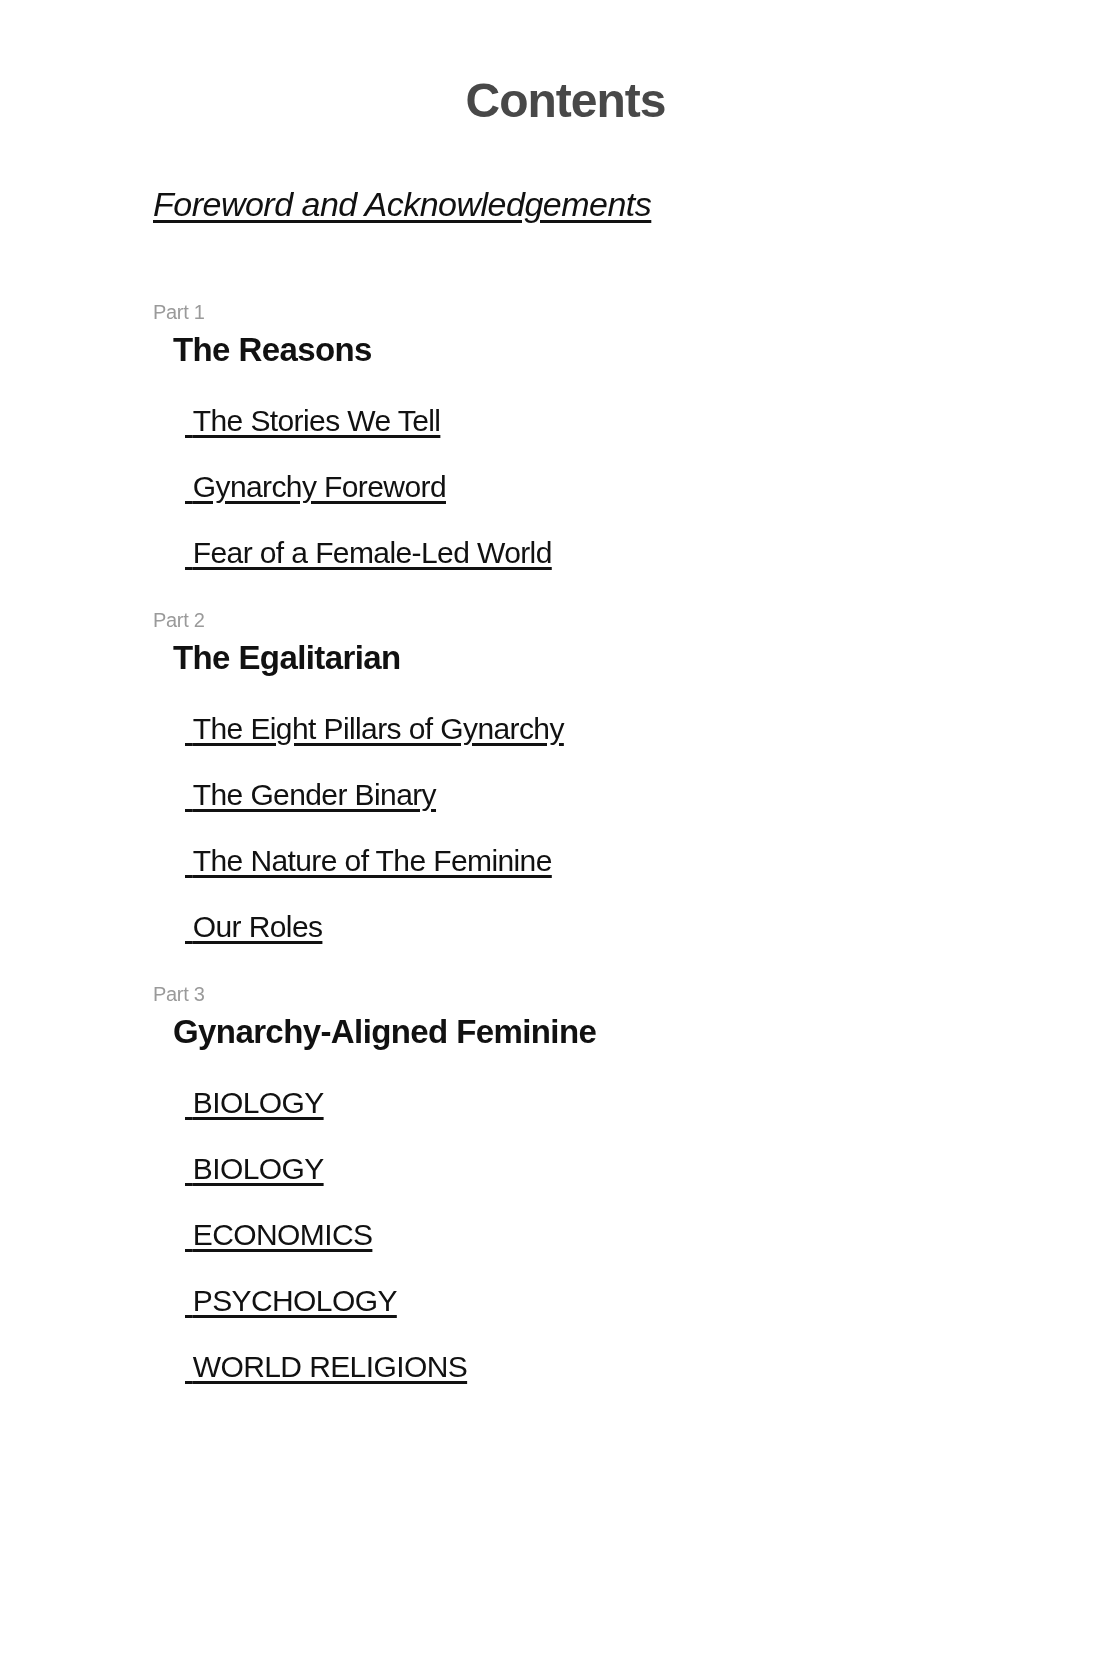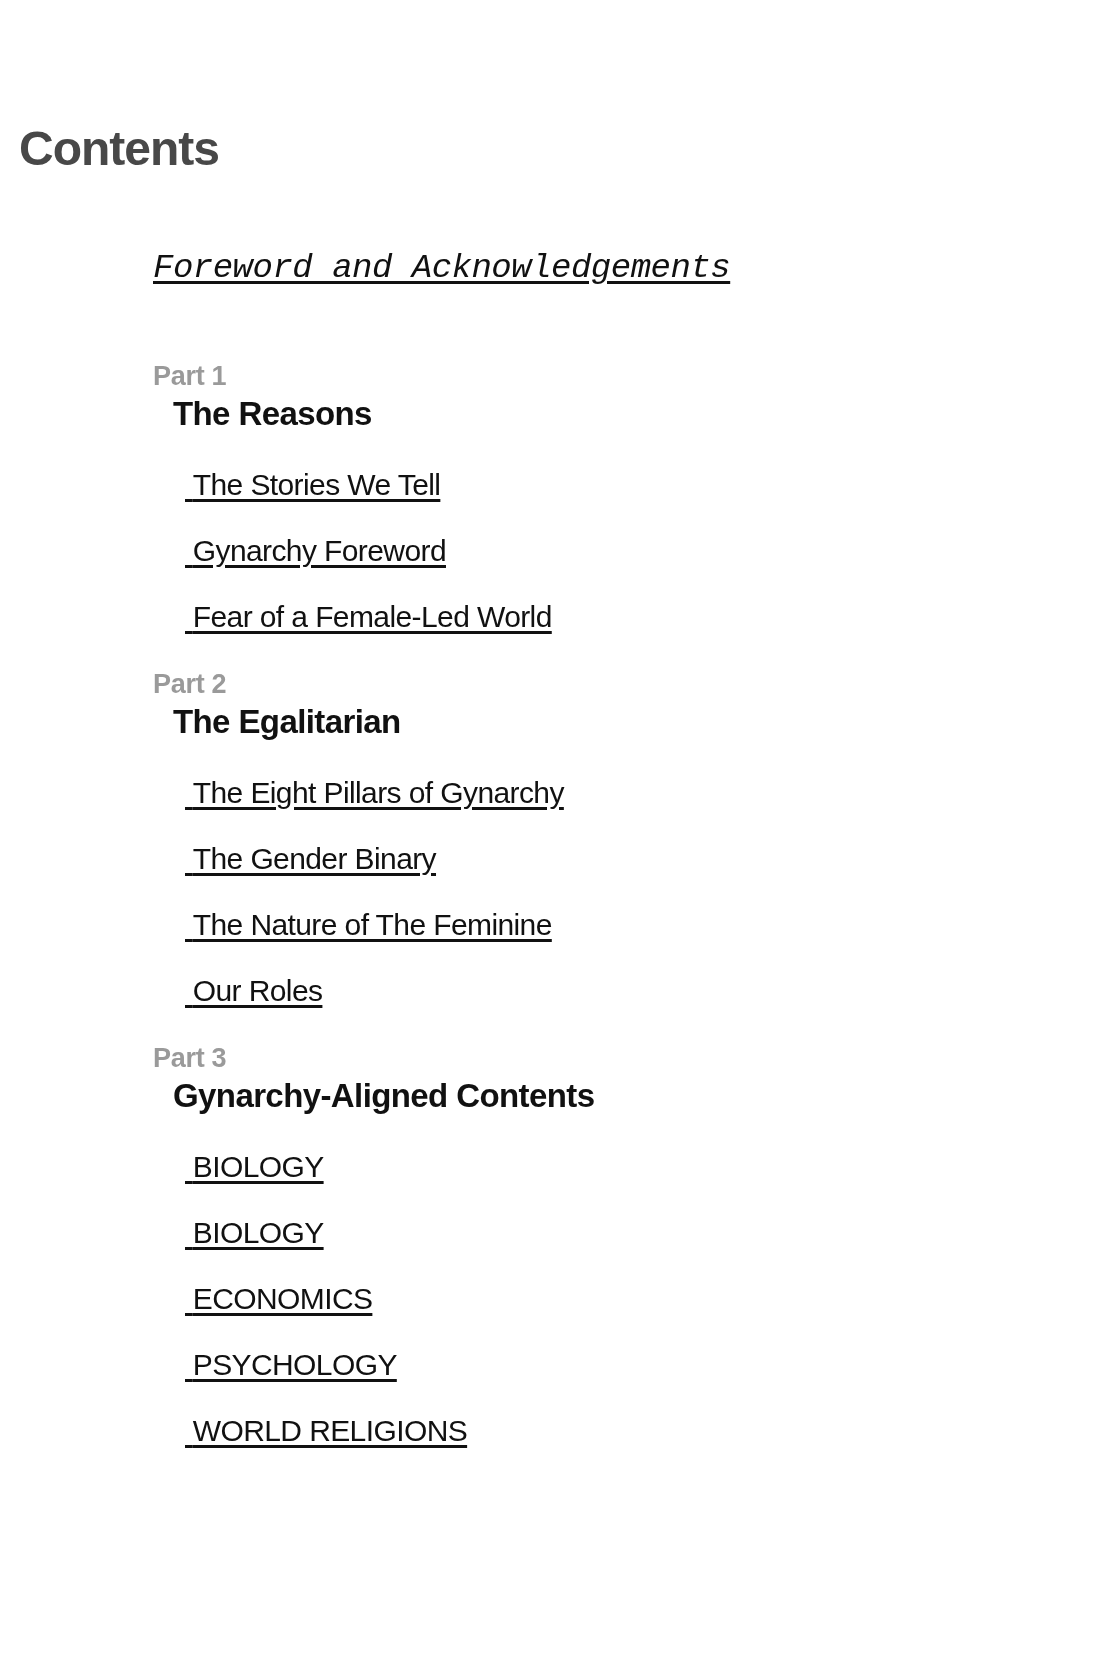--- a/index.html
+++ b/index.html
@@ -19,59 +19,58 @@
     overflow: hidden;
   }
   .page {
     width: 1112px;
     height: 1667px;
     display: flex;
     flex-direction: column;
     background: var(--c-bg);
   }
   .toc-title {
-    padding-top: 120px;
-    text-align: left;
+    padding-top: 72px;
+    text-align: center;
     font-size: 48px;
     line-height: 58px;
     font-weight: 700;
     letter-spacing: -1px;
     color: var(--c-title);
     margin-left: 19px;
   }
   .content {
     margin-left: 153px;
     width: 800px;
     display: flex;
     flex-direction: column;
     align-items: flex-start;
   }
   .frontmatter-link {
-    margin-top: 69px;
+    margin-top: 53px;
     font-size: 34px;
     line-height: 42px;
     font-style: italic;
     letter-spacing: -0.5px;
     color: var(--c-text);
     text-decoration: underline;
     text-decoration-thickness: 3px;
     text-underline-offset: 4px;
     cursor: pointer;
-    font-family: Liberation Mono, monospace;
   }
   .part {
     display: flex;
     flex-direction: column;
     align-items: flex-start;
   }
   .part-label {
     margin-top: 34px;
-    font-size: 27px;
+    font-size: 20px;
     line-height: 30px;
-    font-weight: 700;
+    font-weight: 400;
     letter-spacing: -0.3px;
     color: var(--c-part-label);
   }
   .part:first-of-type .part-label { margin-top: 72px; }
   .part-title {
     margin-top: 3px;
     margin-bottom: 3px;
     font-size: 33px;
     line-height: 40px;
     font-weight: 700;
@@ -115,21 +114,21 @@
       <div class="part-label">Part 2</div>
       <div class="part-title">The Egalitarian</div>
       <a class="toc-link">The Eight Pillars of Gynarchy</a>
       <a class="toc-link">The Gender Binary</a>
       <a class="toc-link">The Nature of The Feminine</a>
       <a class="toc-link">Our Roles</a>
     </section>
 
     <section class="part">
       <div class="part-label">Part 3</div>
-      <div class="part-title">Gynarchy-Aligned Contents</div>
+      <div class="part-title">Gynarchy-Aligned Feminine</div>
       <a class="toc-link">BIOLOGY</a>
       <a class="toc-link">BIOLOGY</a>
       <a class="toc-link">ECONOMICS</a>
       <a class="toc-link">PSYCHOLOGY</a>
       <a class="toc-link">WORLD RELIGIONS</a>
     </section>
 
   </div>
 </div>
 

